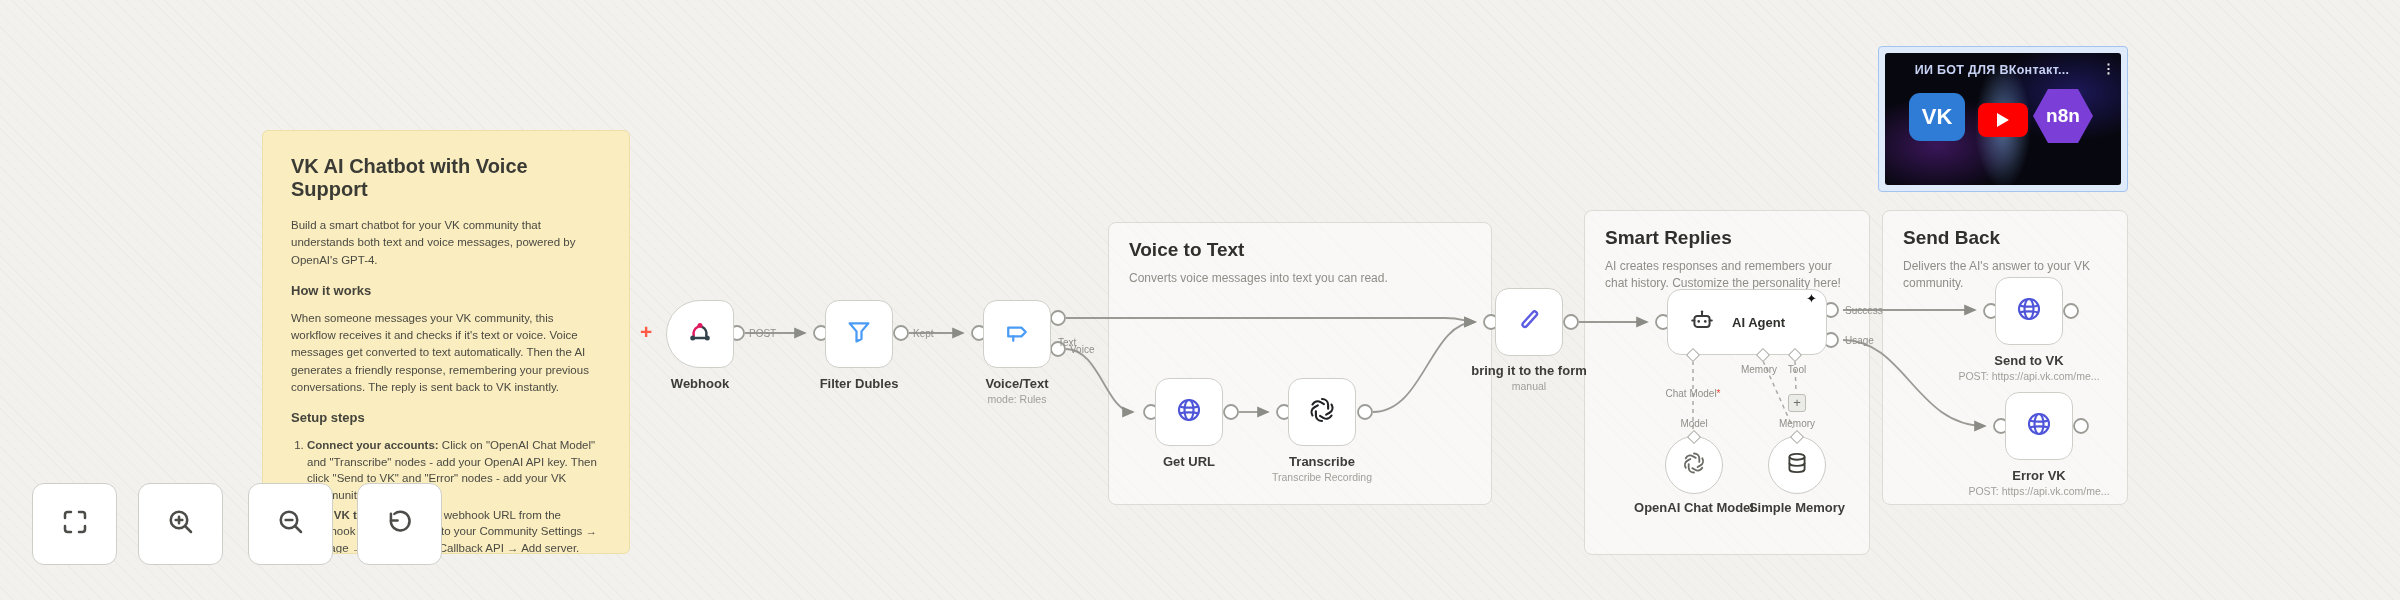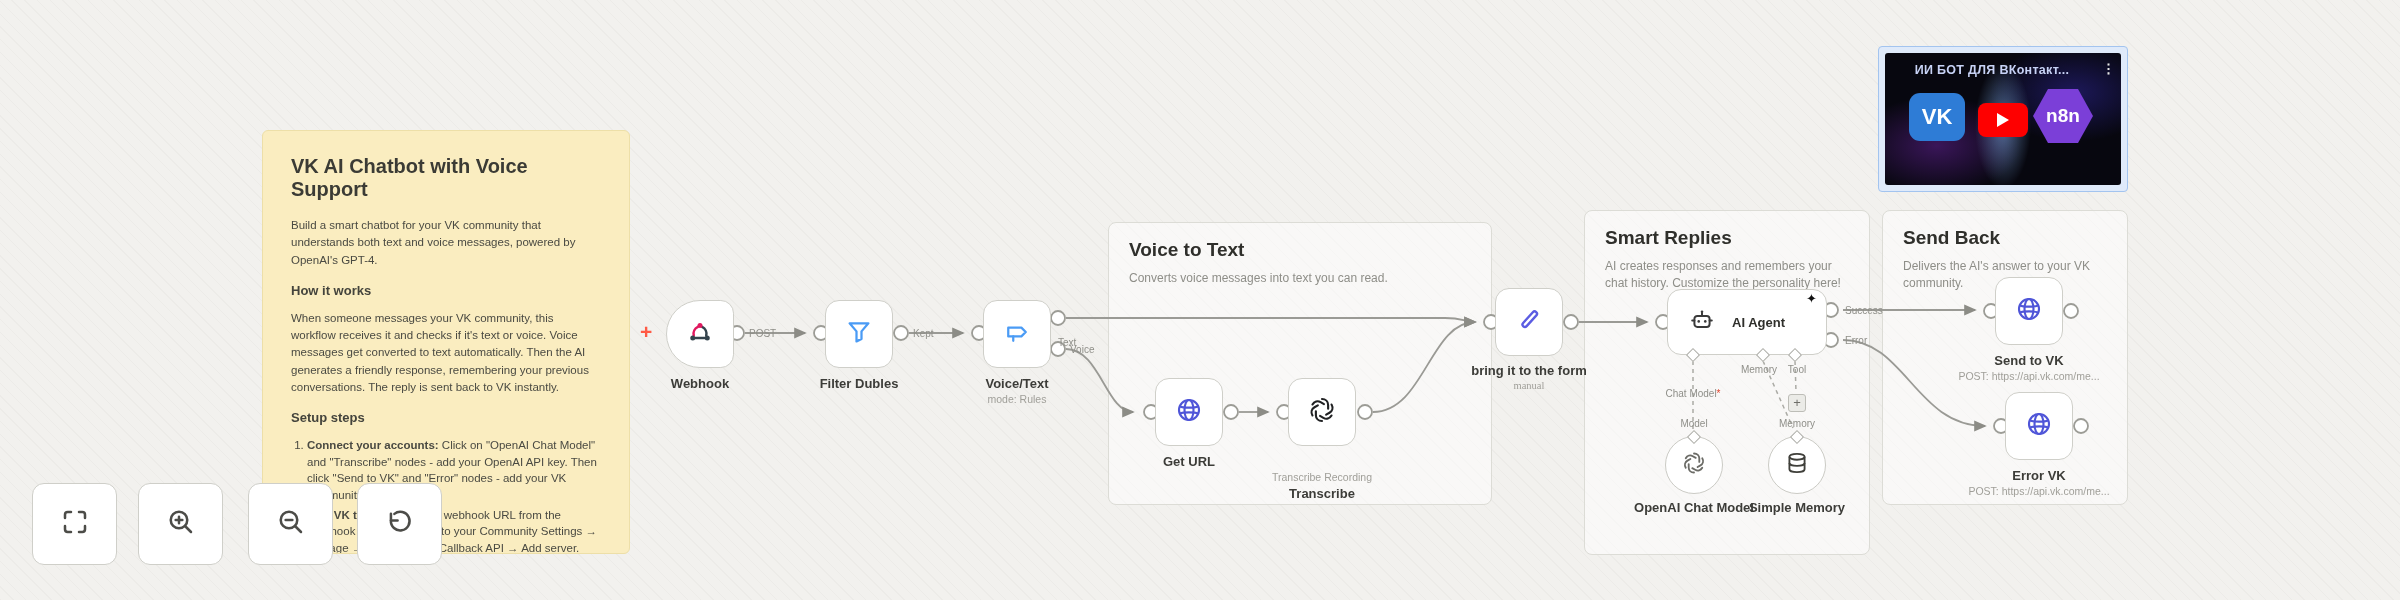--- a/index.html
+++ b/index.html
@@ -149,21 +149,21 @@
       <circle cx="2001" cy="426" r="7"></circle>
         <circle cx="2081" cy="426" r="7"></circle>
     </g>
   </svg>
 
   <div class="plabel" style="left:749px; top:328px;">POST</div>
   <div class="plabel" style="left:913px; top:328px;">Kept</div>
   <div class="plabel" style="left:1058px; top:313px;margin-top:24px;">Text</div>
   <div class="plabel" style="left:1070px; top:344px;">Voice</div>
   <div class="plabel" style="left:1845px; top:305px;">Success</div>
-  <div class="plabel" style="left:1845px; top:335px;">Error</div>
+  <div class="plabel" style="left:1845px; top:335px;">Usage</div>
 
   <div class="addplus" style="left:640px; top:320px;">+</div>
   <div class="node trigger" style="left:666px; top:300px;">
     <span>
       <svg width="30" height="30" viewBox="0 0 24 24" fill="none" stroke-linecap="round">
         <path d="M10.3 7.9 C7.6 9.2 6.4 12.2 7 14.9" stroke="#e0195f" stroke-width="2"></path>
         <path d="M13.7 7.9 C16.4 9.2 17.6 12.2 17 14.9" stroke="#33434c" stroke-width="2"></path>
         <path d="M8.2 16.8 H15.8" stroke="#33434c" stroke-width="2"></path>
         <circle cx="12" cy="6.8" r="2" fill="#e0195f"></circle>
         <circle cx="6.2" cy="16.8" r="2" fill="#33434c"></circle>
@@ -210,32 +210,32 @@
       <svg width="30" height="30" viewBox="0 0 24 24" fill="none" stroke="#202123" stroke-width="1.7" stroke-linecap="round">
         <path d="M12 3.2 C14.9 3.2 16.9 5.2 16.9 7.9 L16.9 11"></path>
         <path d="M12 3.2 C14.9 3.2 16.9 5.2 16.9 7.9 L16.9 11" transform="rotate(60 12 12)"></path>
         <path d="M12 3.2 C14.9 3.2 16.9 5.2 16.9 7.9 L16.9 11" transform="rotate(120 12 12)"></path>
         <path d="M12 3.2 C14.9 3.2 16.9 5.2 16.9 7.9 L16.9 11" transform="rotate(180 12 12)"></path>
         <path d="M12 3.2 C14.9 3.2 16.9 5.2 16.9 7.9 L16.9 11" transform="rotate(240 12 12)"></path>
         <path d="M12 3.2 C14.9 3.2 16.9 5.2 16.9 7.9 L16.9 11" transform="rotate(300 12 12)"></path>
       </svg>
     </span>
   </div>
-  <div class="nlabel" style="left:1322px; top:454px;margin-top:32px;">Transcribe</div>
+  <div class="nlabel" style="left:1322px; top:454px;">Transcribe</div>
   <div class="nsub" style="left:1322px; top:471px;">Transcribe Recording</div>
 
   <div class="node" style="left:1495px; top:288px;">
     <span>
       <svg width="30" height="30" viewBox="0 0 24 24" fill="none">
         <rect x="10.1" y="3.4" width="3.8" height="15.4" rx="1.9" transform="rotate(42 12 12)" stroke="#5b5ce2" stroke-width="1.9"></rect>
       </svg>
     </span>
   </div>
   <div class="nlabel" style="left:1529px; top:363px;">bring it to the form</div>
-  <div class="nsub" style="left:1529px; top:380px;font-family:Liberation Serif, serif;">manual</div>
+  <div class="nsub" style="left:1529px; top:380px;">manual</div>
 
   <div class="node wide" style="left:1667px; top:289px;">
     <span>
       <svg width="28" height="28" viewBox="0 0 24 24" fill="none" stroke="#3a3a3a" stroke-width="1.7" stroke-linecap="round">
         <rect x="5.5" y="8.5" width="13" height="9.5" rx="2.5"></rect>
         <path d="M12 8.5 V6"></path>
           <circle cx="12" cy="4.9" r="1.1" fill="#3a3a3a" stroke="none"></circle>
         <circle cx="9.2" cy="13.2" r="1.1" fill="#3a3a3a" stroke="none"></circle>
         <circle cx="14.8" cy="13.2" r="1.1" fill="#3a3a3a" stroke="none"></circle>
         <path d="M3.6 12.5 H5.5 M18.5 12.5 H20.4"></path>

